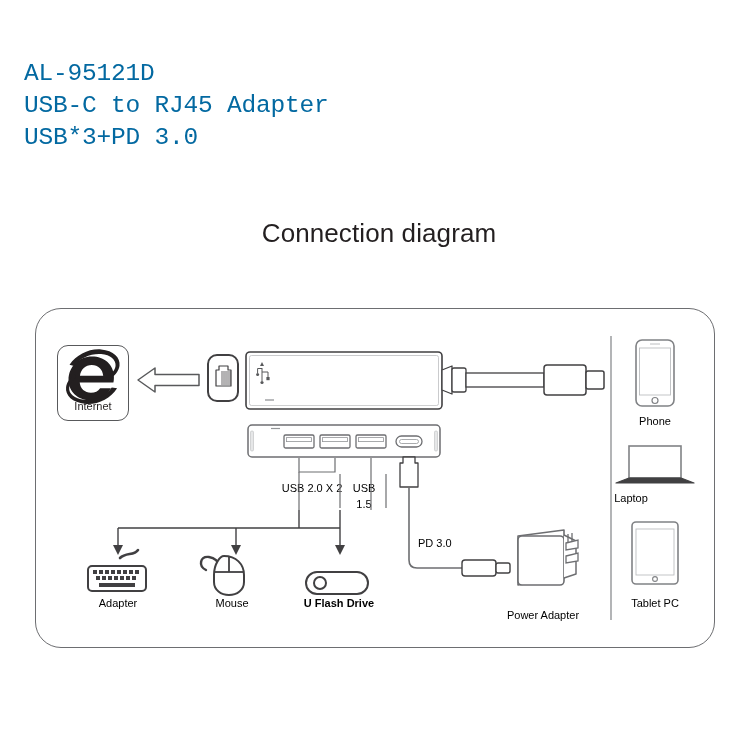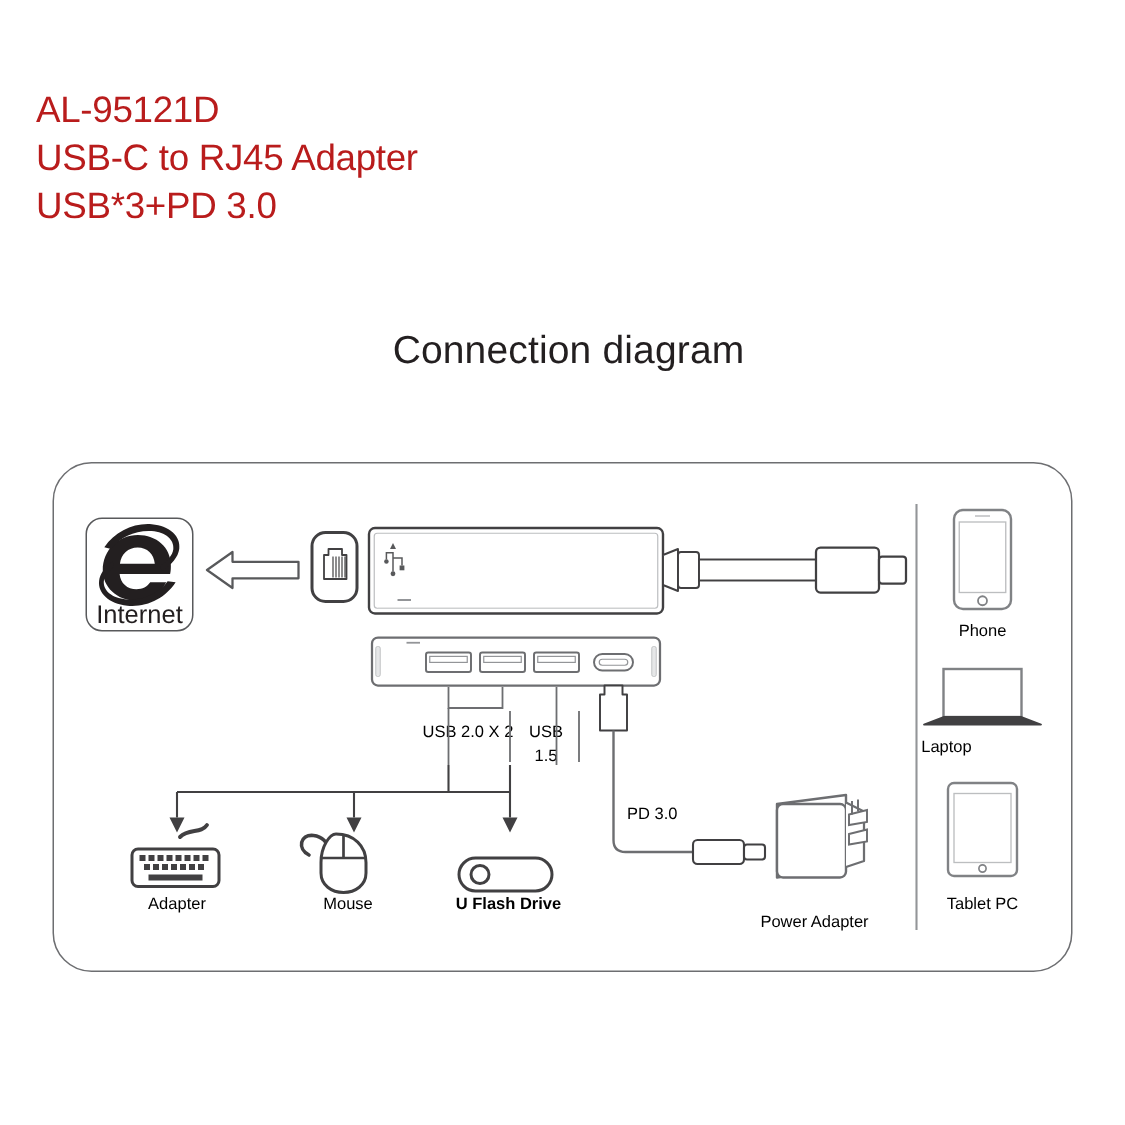--- a/index.html
+++ b/index.html
@@ -26,22 +26,23 @@
   .header {
     position: absolute;
     left: 24px;
     top: 58px;
     width: 500px;
   }
   .header .line {
     font-size: 24.5px;
     line-height: 32px;
     letter-spacing: -0.2px;
-    color: #b91c1c;
+    color: #0369a1;
     white-space: nowrap;
+    font-family: Liberation Mono, monospace;
   }
 
   .diagram-title {
     position: absolute;
     left: 0;
     top: 218px;
     width: 750px;
     text-align: center;
     font-size: 26px;
     letter-spacing: 0.1px;
@@ -91,21 +92,21 @@
     border-radius: 11px;
     box-sizing: border-box;
     background: #fff;
   }
   .ie-label {
     position: absolute;
     left: 57px;
     top: 400px;
     width: 72px;
     text-align: center;
-    font-size: 17px;
+    font-size: 11px;
     color: #231f20;
   }
 
   
   #lbl-usb2 { left: 264px; top: 480px; width: 96px; }
   #lbl-usb3 { left: 344px; top: 480px; width: 40px; }
   #lbl-pd   { left: 418px; top: 535px; width: 56px; text-align: left; }
 
   #lbl-keyboard { left: 70px;  top: 595px; width: 96px; }
   #lbl-mouse    { left: 190px; top: 595px; width: 84px; }

